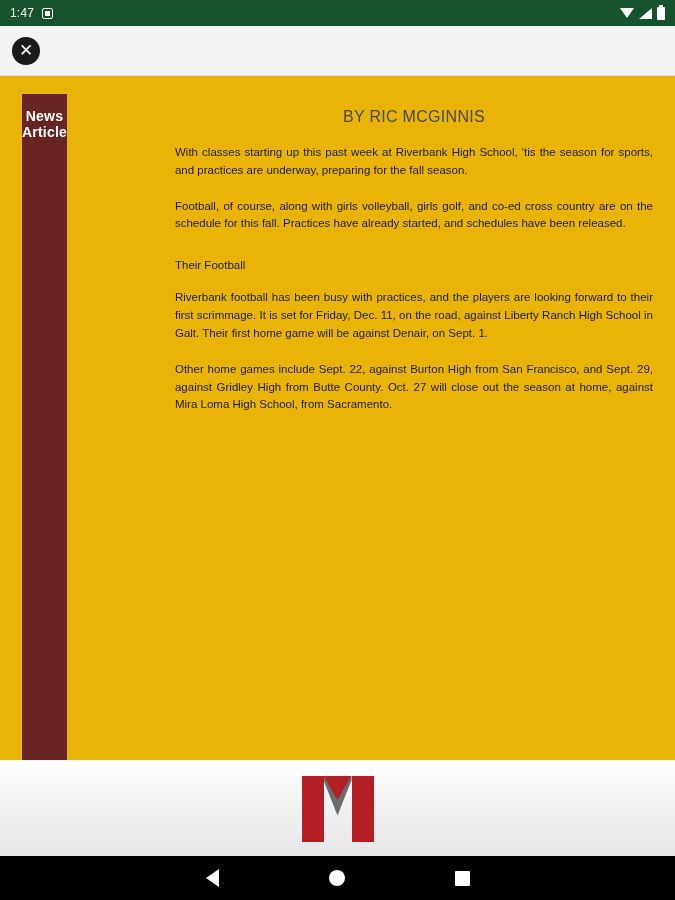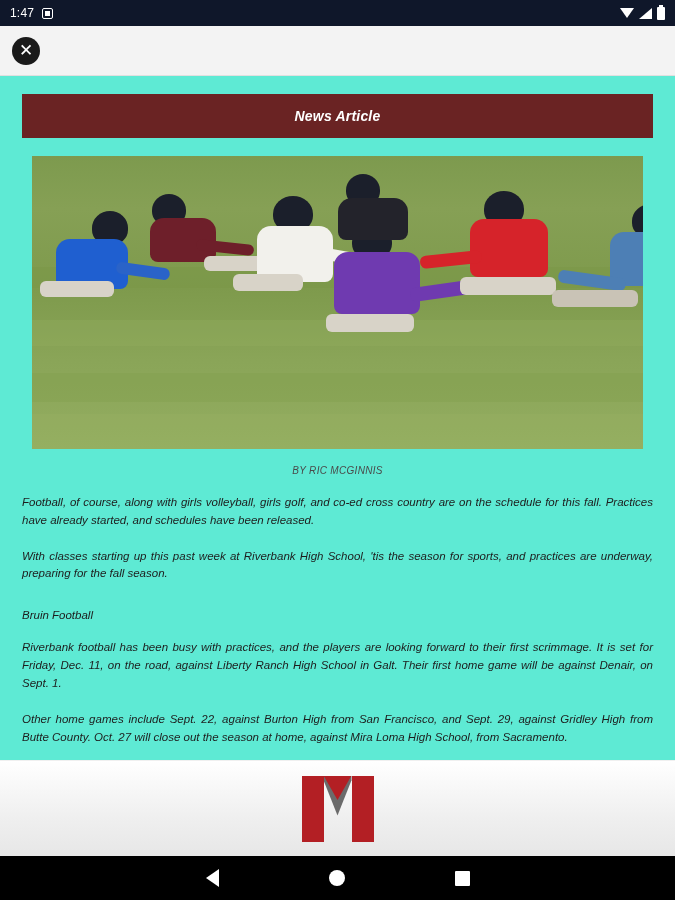--- a/index.html
+++ b/index.html
@@ -15,21 +15,21 @@
     height: 900px;
     position: relative;
     display: flex;
     flex-direction: column;
     background: #ffffff;
   }
 
   
   .statusbar {
     height: 26px;
-    background: #0f172a;
+    background: #14532d;
     color: #ffffff;
     display: flex;
     align-items: center;
     justify-content: space-between;
     padding: 0 10px;
     font-size: 12px;
     flex: none;
   }
   .status-left { display: flex; align-items: center; gap: 8px; }
   .status-right { display: flex; align-items: center; gap: 5px; }
@@ -110,24 +110,23 @@
     text-align: center;
     font-size: 18px;
     color: #222222;
     font-weight: 400;
   }
 
   
   .content {
     flex: 1 1 auto;
     overflow: hidden;
-    background: #5eead4;
-    display: flex;
-    flex-direction: column;
-    font-style: italic;
+    background: #eab308;
+    display: flex;
+    flex-direction: row;
   }
   .section-header {
     margin: 18px 22px 0 22px;
     background: #6a2323;
     color: #ffffff;
     text-align: center;
     font-size: 14px;
     font-weight: bold;
     padding: 14px 0;
     letter-spacing: .2px;
@@ -164,23 +163,23 @@
     padding: 0 22px;
   }
   .headline {
     margin-top: 20px;
     text-align: center;
     font-size: 14.5px;
     font-weight: bold;
     color: #111111;
   }
   .byline {
-    margin-top: 16px;
-    text-align: center;
-    font-size: 10px;
+    margin-top: 32px;
+    text-align: center;
+    font-size: 16px;
     color: #4a4a4a;
     letter-spacing: .3px;
   }
   .pubdate {
     margin-top: 6px;
     text-align: center;
     font-size: 10.5px;
     color: #4a4a4a;
   }
   .body-text {
@@ -347,24 +346,24 @@
         <div class="helmet" style="left:80px; top:0; width:38px; height:34px;"></div>
         <div class="torso" style="left:58px; top:28px; width:76px; height:54px; background:#4d7fb5;"></div>
         <div class="arm" style="left:6px; top:70px; width:68px; height:13px; background:#4d7fb5; transform:rotate(8deg);"></div>
         <div class="leg" style="left:0px; top:86px; width:86px; height:17px; background:#c9c3b6;"></div>
       </div>
     </div>
 
     <div class="article">
       <div class="byline">BY RIC MCGINNIS</div>
 
+      <p class="body-text">With classes starting up this past week at Riverbank High School, 'tis the season for sports, and practices are underway, preparing for the fall season.</p>
       <p class="body-text">Football, of course, along with girls volleyball, girls golf, and co-ed cross country are on the schedule for this fall. Practices have already started, and schedules have been released.</p>
-      <p class="body-text">With classes starting up this past week at Riverbank High School, 'tis the season for sports, and practices are underway, preparing for the fall season.</p>
-
-      <p class="subhead">Bruin Football</p>
+
+      <p class="subhead">Their Football</p>
 
       <p class="body-text">Riverbank football has been busy with practices, and the players are looking forward to their first scrimmage. It is set for Friday, Dec. 11, on the road, against Liberty Ranch High School in Galt. Their first home game will be against Denair, on Sept. 1.</p>
       <p class="body-text">Other home games include Sept. 22, against Burton High from San Francisco, and Sept. 29, against Gridley High from Butte County. Oct. 27 will close out the season at home, against Mira Loma High School, from Sacramento.</p>
     </div>
   </div>
 
   <div class="footer-logo">
     <div class="logo-mark">
       <div class="m-left"></div>
       <div class="m-mid"></div>

